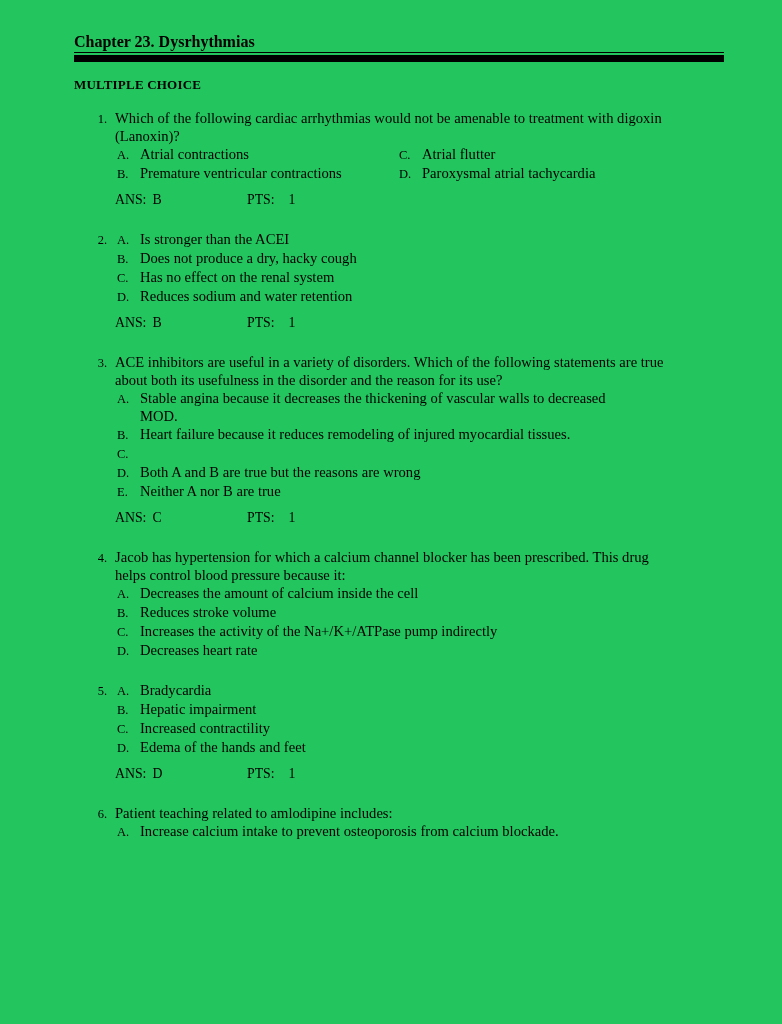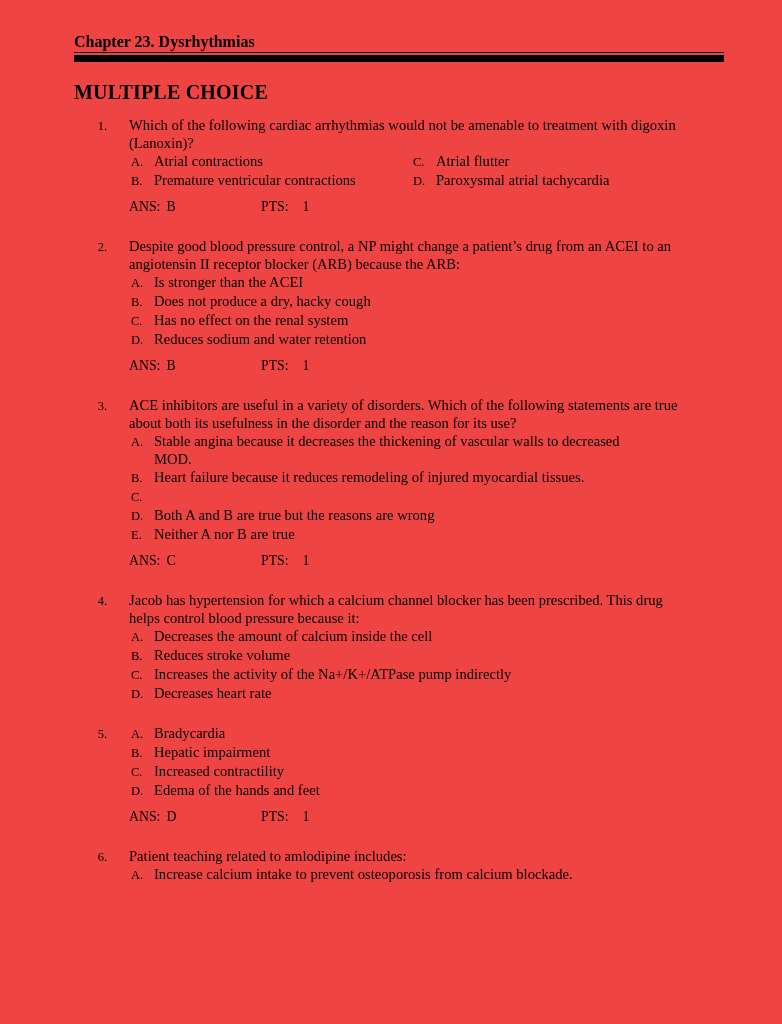--- a/index.html
+++ b/index.html
@@ -5,42 +5,42 @@
   html, body {
     margin: 0;
     padding: 0;
     background: #ffffff;
   }
   .page {
     position: relative;
     width: 782px;
     height: 1024px;
     box-sizing: border-box;
-    background: #ef4444;
+    background: #22c55e;
     color: #000000;
     font-family: "Liberation Serif", "DejaVu Serif", serif;
     padding: 33px 58px 0 74px;
     overflow: hidden;
   }
   .doc-title {
     font-size: 16px;
     font-weight: bold;
     line-height: 17px;
     padding-bottom: 2px;
     border-bottom: 1px solid #000;
     white-space: nowrap;
   }
   .title-bar {
     height: 7px;
     background: #000;
     margin-top: 2px;
   }
   .section-heading {
-    margin-top: 21px;
-    font-size: 20px;
+    margin-top: 14px;
+    font-size: 13px;
     font-weight: bold;
     line-height: 18px;
     letter-spacing: 0.2px;
     white-space: nowrap;
   }
   .questions {
     margin-top: 15px;
   }
   .question {
     display: flex;
@@ -50,21 +50,21 @@
   .q-num {
     flex: none;
     width: 33px;
     text-align: right;
     font-size: 12.5px;
     line-height: 18px;
     padding-top: 1px;
   }
   .q-body {
     flex: 1;
-    margin-left: 22px;
+    margin-left: 8px;
     min-width: 0;
   }
   .line {
     font-size: 14.6px;
     line-height: 18px;
     white-space: nowrap;
   }
   .options {
     margin-left: 2px;
   }
@@ -138,24 +138,20 @@
         </div>
         <div class="ansline">
           <span class="ans-group"><span>ANS:</span><span class="ans-val">B</span></span><span>PTS:</span><span class="pts-val">1</span>
         </div>
       </div>
     </div>
 
     <div class="question">
       <div class="q-num">2.</div>
       <div class="q-body">
-        <div class="stem">
-          <div class="line">Despite good blood pressure control, a NP might change a patient’s drug from an ACEI to an</div>
-          <div class="line">angiotensin II receptor blocker (ARB) because the ARB:</div>
-        </div>
         <div class="options">
           <div class="opt">
             <span class="opt-letter">A.</span>
             <span class="opt-text"><span class="line">Is stronger than the ACEI</span></span>
           </div>
           <div class="opt">
             <span class="opt-letter">B.</span>
             <span class="opt-text"><span class="line">Does not produce a dry, hacky cough</span></span>
           </div>
           <div class="opt">

